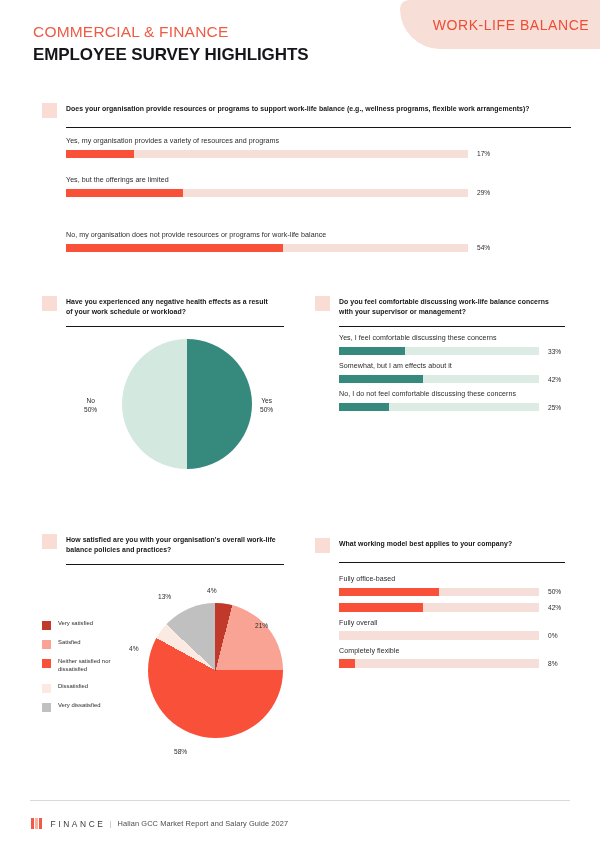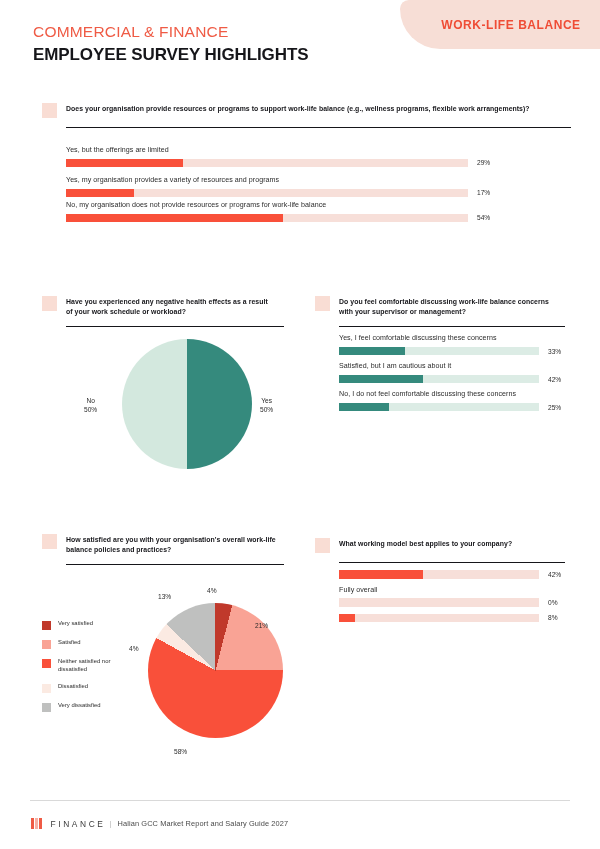--- a/index.html
+++ b/index.html
@@ -15,21 +15,21 @@
   
   .page-badge{
     position:absolute; top:0; right:0;
     width:200px; height:49px;
     background:#f7ded6;
     border-bottom-left-radius:46px;
     border-top-left-radius:10px;
     display:flex; align-items:center; justify-content:center;
   }
   .page-badge-label{
-    color:#ef4c35; font-size:12px; font-weight:700;
+    color:#ef4c35; font-size:14px; font-weight:400;
     letter-spacing:.55px;
     padding-left:22px;
   }
   .header{ position:absolute; left:33px; top:22px; }
   .header-eyebrow{
     color:#ef5b45; font-size:15.5px; font-weight:400;
     letter-spacing:.2px; line-height:20px;
   }
   .header-title{
     color:#16161a; font-size:17px; font-weight:700;
@@ -157,41 +157,41 @@
   <div class="header-title">EMPLOYEE SURVEY HIGHLIGHTS</div>
 </div>
 
 <div id="s1">
   <div class="qhead">
     <div class="qmark"></div>
     <div class="qtext">Does your organisation provide resources or programs to support work-life balance (e.g., wellness programs, flexible work arrangements)?</div>
   </div>
   <div class="qrule"></div>
 
+  <div class="s1row">
+    <div class="bar-label">Yes, my organisation provides a variety of resources and programs</div>
+    <div class="bar-row" style="margin-top:3px">
+      <div class="bar-track">
+        <div class="bar-fill" style="width: 17%;"></div>
+      </div>
+      <div class="bar-pct">17%</div>
+    </div>
+  </div>
+
   <div class="s1row" style="margin-top:18px">
     <div class="bar-label">Yes, but the offerings are limited</div>
     <div class="bar-row" style="margin-top:3px">
       <div class="bar-track">
         <div class="bar-fill" style="width: 29%;"></div>
       </div>
       <div class="bar-pct">29%</div>
     </div>
   </div>
 
-  <div class="s1row">
-    <div class="bar-label">Yes, my organisation provides a variety of resources and programs</div>
-    <div class="bar-row" style="margin-top:3px">
-      <div class="bar-track">
-        <div class="bar-fill" style="width: 17%;"></div>
-      </div>
-      <div class="bar-pct">17%</div>
-    </div>
-  </div>
-
-  <div class="s1row" style="margin-top:4px">
+  <div class="s1row" style="margin-top:34px">
     <div class="bar-label">No, my organisation does not provide resources or programs for work-life balance</div>
     <div class="bar-row" style="margin-top:3px">
       <div class="bar-track">
         <div class="bar-fill" style="width: 54%;"></div>
       </div>
       <div class="bar-pct">54%</div>
     </div>
   </div>
 </div>
 
@@ -226,21 +226,21 @@
     <div class="bar-label">Yes, I feel comfortable discussing these concerns</div>
     <div class="bar-row" style="margin-top:3px">
       <div class="bar-track">
         <div class="bar-fill" style="width: 33%;"></div>
       </div>
       <div class="bar-pct">33%</div>
     </div>
   </div>
 
   <div class="s3row">
-    <div class="bar-label">Satisfied, but I am cautious about it</div>
+    <div class="bar-label">Somewhat, but I am effects about it</div>
     <div class="bar-row" style="margin-top:3px">
       <div class="bar-track">
         <div class="bar-fill" style="width: 42%;"></div>
       </div>
       <div class="bar-pct">42%</div>
     </div>
   </div>
 
   <div class="s3row">
     <div class="bar-label">No, I do not feel comfortable discussing these concerns</div>
@@ -294,20 +294,29 @@
   </div>
 </div>
 
 <div id="s5">
   <div class="qhead">
     <div class="qmark"></div>
     <div class="qtext" style="width:224px">What working model best applies to your company?</div>
   </div>
   <div class="qrule"></div>
 
+  <div class="s5row" style="margin-top:12px">
+    <div class="bar-label">Fully office-based</div>
+    <div class="bar-row" style="margin-top:3px">
+      <div class="bar-track">
+        <div class="bar-fill" style="width: 50%;"></div>
+      </div>
+      <div class="bar-pct">50%</div>
+    </div>
+  </div>
 
   <div class="s5row">
     <div class="bar-row" style="margin-top:3px">
       <div class="bar-track">
         <div class="bar-fill" style="width: 42%;"></div>
       </div>
       <div class="bar-pct">42%</div>
     </div>
   </div>
 
@@ -315,20 +324,21 @@
     <div class="bar-label">Fully overall</div>
     <div class="bar-row" style="margin-top:3px">
       <div class="bar-track">
         <div class="bar-fill" style="width: 0%;"></div>
       </div>
       <div class="bar-pct">0%</div>
     </div>
   </div>
 
   <div class="s5row">
+    <div class="bar-label">Completely flexible</div>
     <div class="bar-row" style="margin-top:3px">
       <div class="bar-track">
         <div class="bar-fill" style="width: 8%;"></div>
       </div>
       <div class="bar-pct">8%</div>
     </div>
   </div>
 </div>
 
 <div class="footer-rule"></div>

